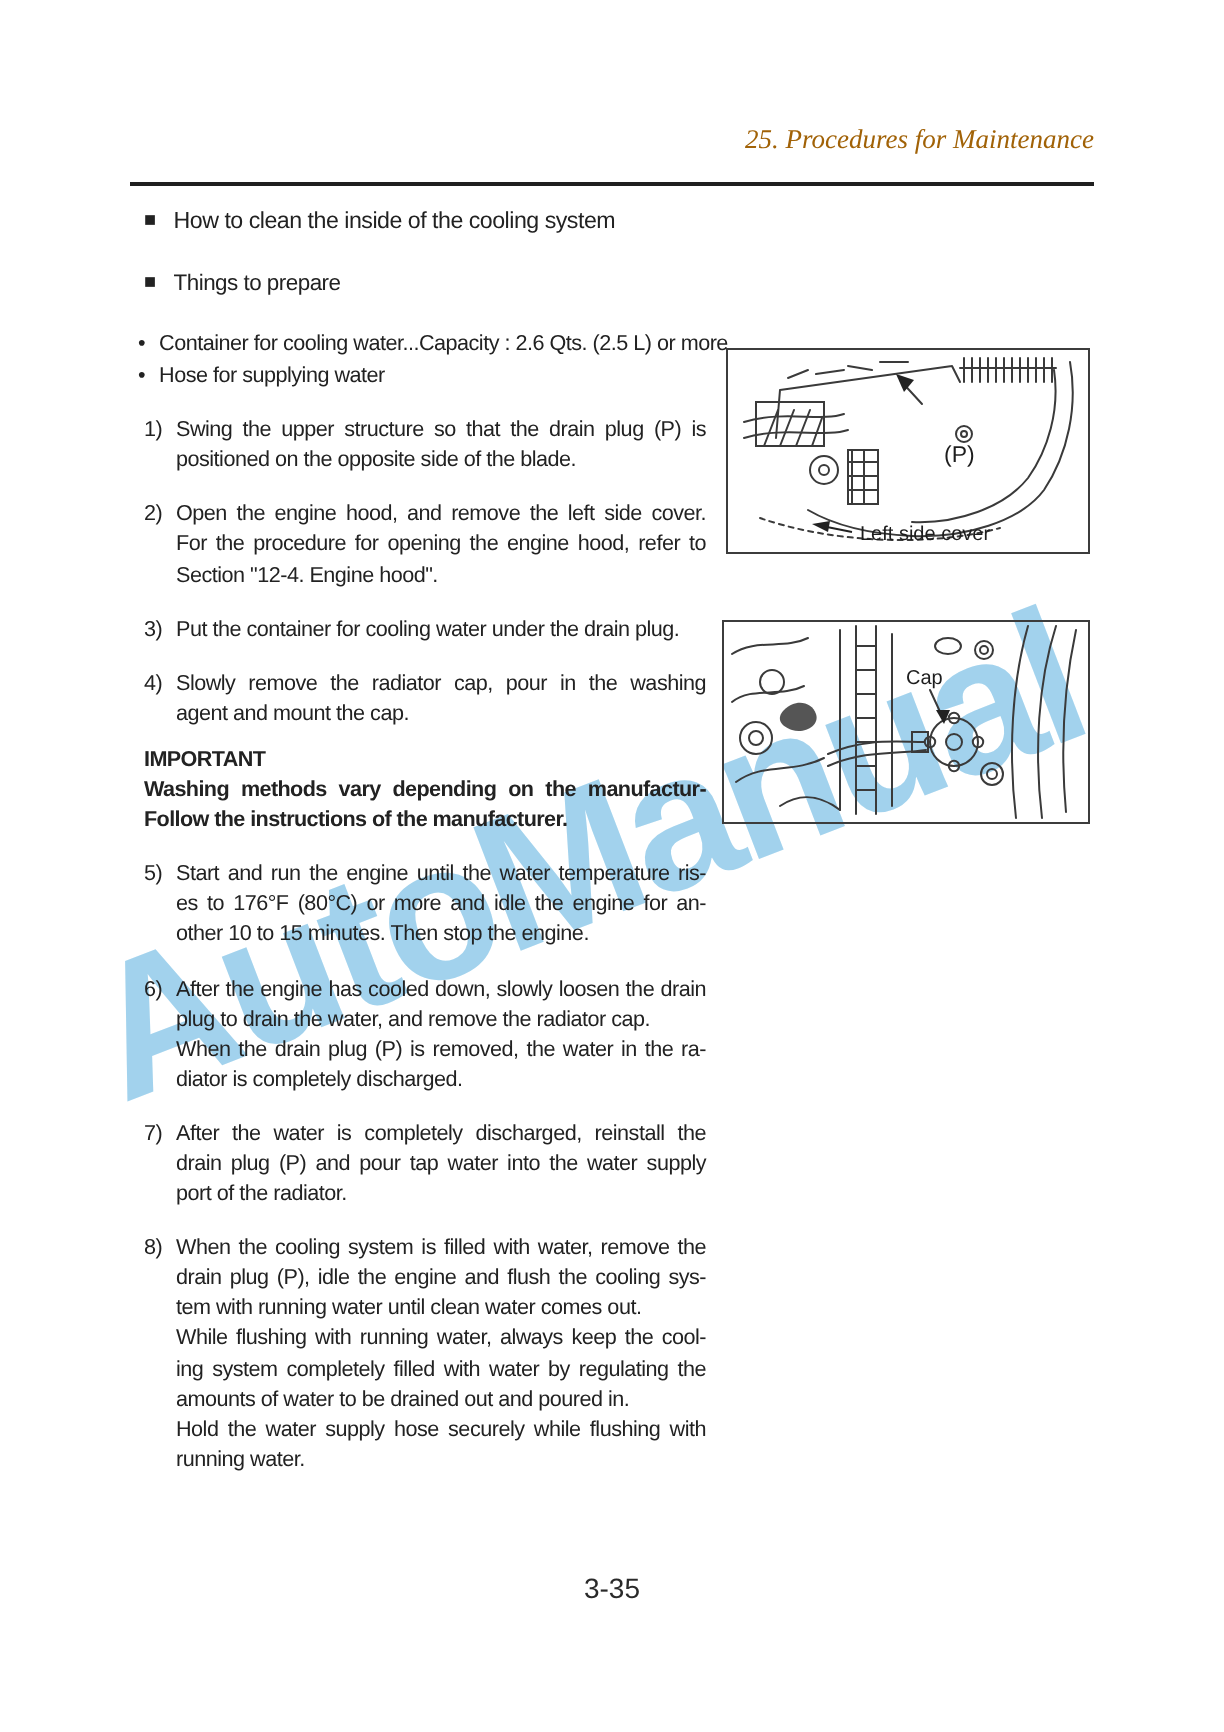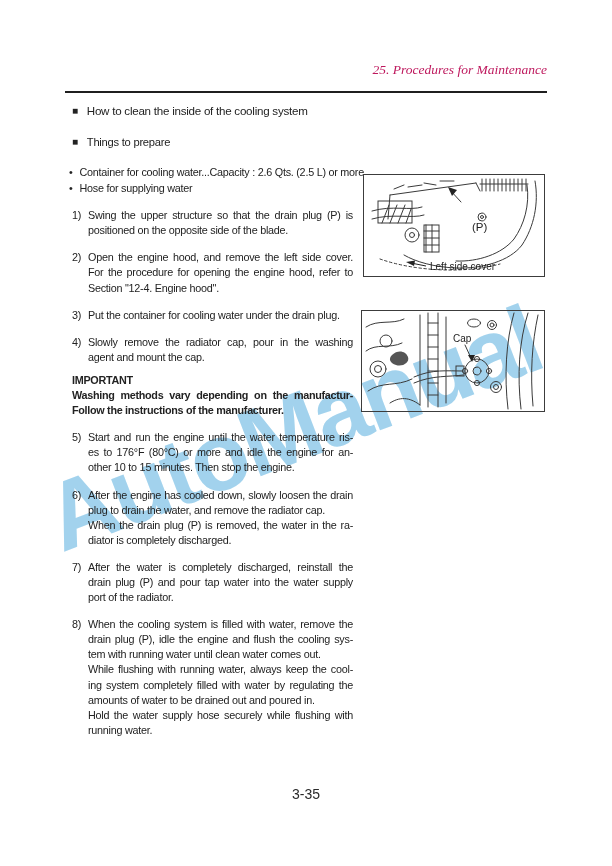--- a/index.html
+++ b/index.html
@@ -1,20 +1,20 @@
 <!DOCTYPE html>
 <html><head>
 <meta charset="utf-8">
 <style>
   html,body{margin:0;padding:0;background:#ffffff;}
   .page{position:relative;width:612px;height:866px;background:#fff;overflow:hidden;
         font-family:"Liberation Sans",sans-serif;color:#222;}
   
   .header-title{position:absolute;top:62px;right:65px;z-index:2;
-      font-family:"Liberation Serif",serif;font-style:italic;font-size:13.5px;color:#be185d;}
+      font-family:"Liberation Serif",serif;font-style:italic;font-size:13.5px;color:#a16207;}
   .header-rule{position:absolute;top:91px;left:65px;width:482px;height:2px;background:#1f1f1f;z-index:2;}
   
   .watermark{position:absolute;left:54px;top:466px;z-index:1;font-weight:bold;
       font-size:96px;letter-spacing:-3px;color:#8cc8e9;opacity:.8;white-space:nowrap;
       transform:rotate(-21deg);transform-origin:0 60%;}
   
   .content{position:absolute;left:65px;top:103px;width:288px;z-index:2;
       font-size:10.8px;letter-spacing:-0.25px;line-height:15.1px;}
   .h1{font-weight:normal;font-size:11.6px;padding-left:7px;margin-bottom:16px;white-space:nowrap;}
   .h2{font-size:11.2px;padding-left:7px;margin-bottom:15px;white-space:nowrap;}

